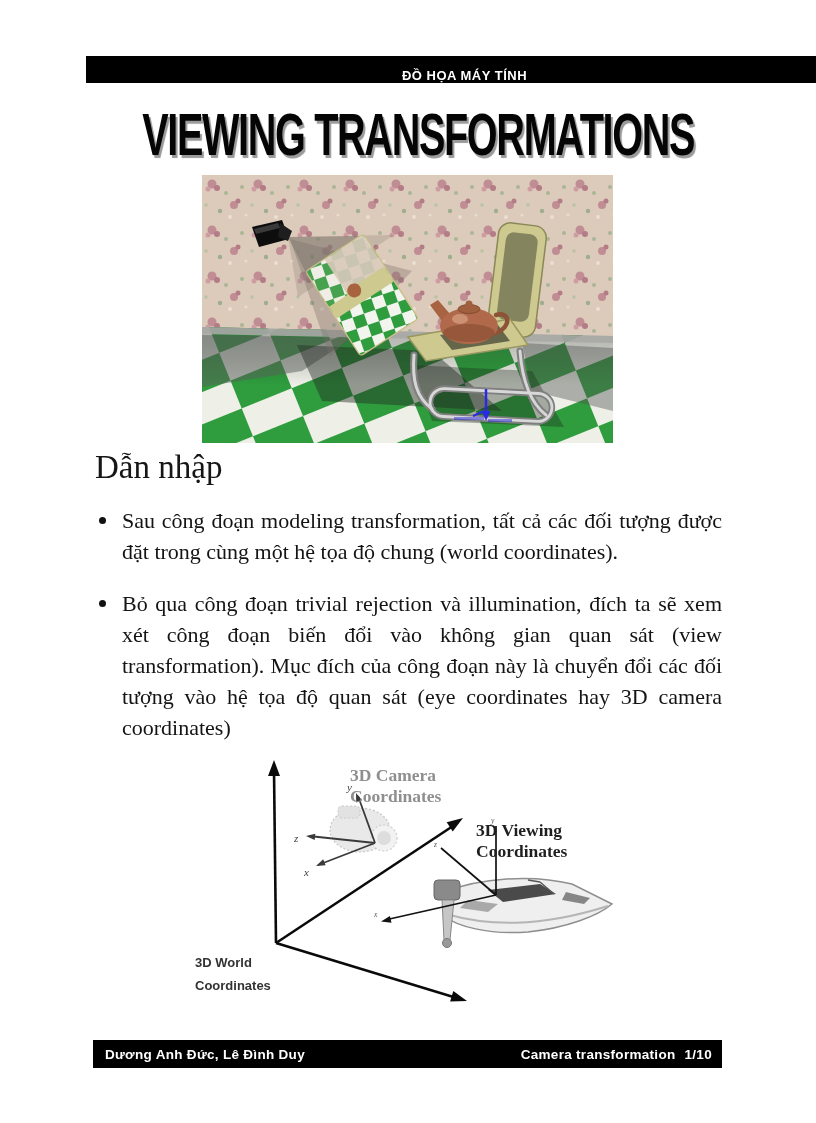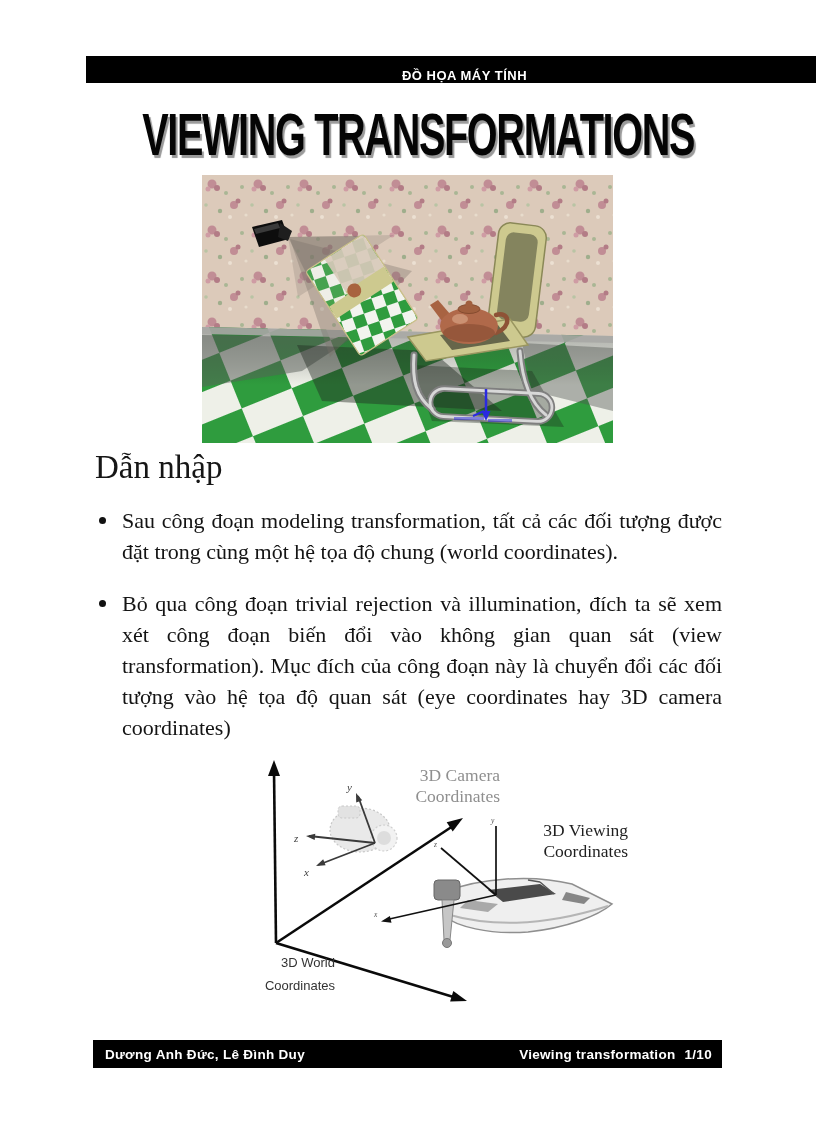--- a/index.html
+++ b/index.html
@@ -22,21 +22,21 @@
       text-shadow:3px 3px 1px #9a9a9a;}
   
   #section-heading{left:95px;top:449px;font-size:33px;color:#161616;}
   
   #intro-list{left:95px;top:505px;width:628px;}
   .bullet-item{display:flex;margin-bottom:21px;}
   .bullet-dot{width:27px;flex:0 0 27px;position:relative;}
   .bullet-dot::after{content:"";position:absolute;left:4px;top:12px;width:7px;height:7px;border-radius:50%;background:#111;}
   .bullet-text{width:600px;font-size:22px;line-height:31px;color:#141414;text-align:justify;}
   
-  .diag-label{position:absolute;white-space:pre-line;text-align:right;}
+  .diag-label{position:absolute;white-space:pre-line;text-align:left;font-weight:bold;}
   .serif-label{font-family:"Liberation Serif", serif;font-size:17.5px;line-height:21px;}
   .sans-label{font-family:"Liberation Sans", sans-serif;font-size:13px;line-height:23px;color:#333;}
   svg text{font-family:"Liberation Serif", serif;}
 </style>
 </head>
 <body>
 
 <div id="page">
 
   <div class="abs bar" id="header-bar">
@@ -228,18 +228,18 @@
 Coordinates</div>
     <div class="diag-label serif-label" style="left:288px;top:66px;width:152px;color:#1f1f1f;">3D Viewing
 Coordinates</div>
     <div class="diag-label sans-label" style="left:7px;top:197px;width:140px;">3D World
 Coordinates</div>
   </div>
 
   <div class="abs bar" id="footer-bar">
     <span class="left">Dương Anh Đức, Lê Đình Duy</span>
     <span class="right">
-      <span>Viewing transformation</span>
+      <span>Camera transformation</span>
       <span>1/10</span>
     </span>
   </div>
 
 </div>
 
 </body></html>

